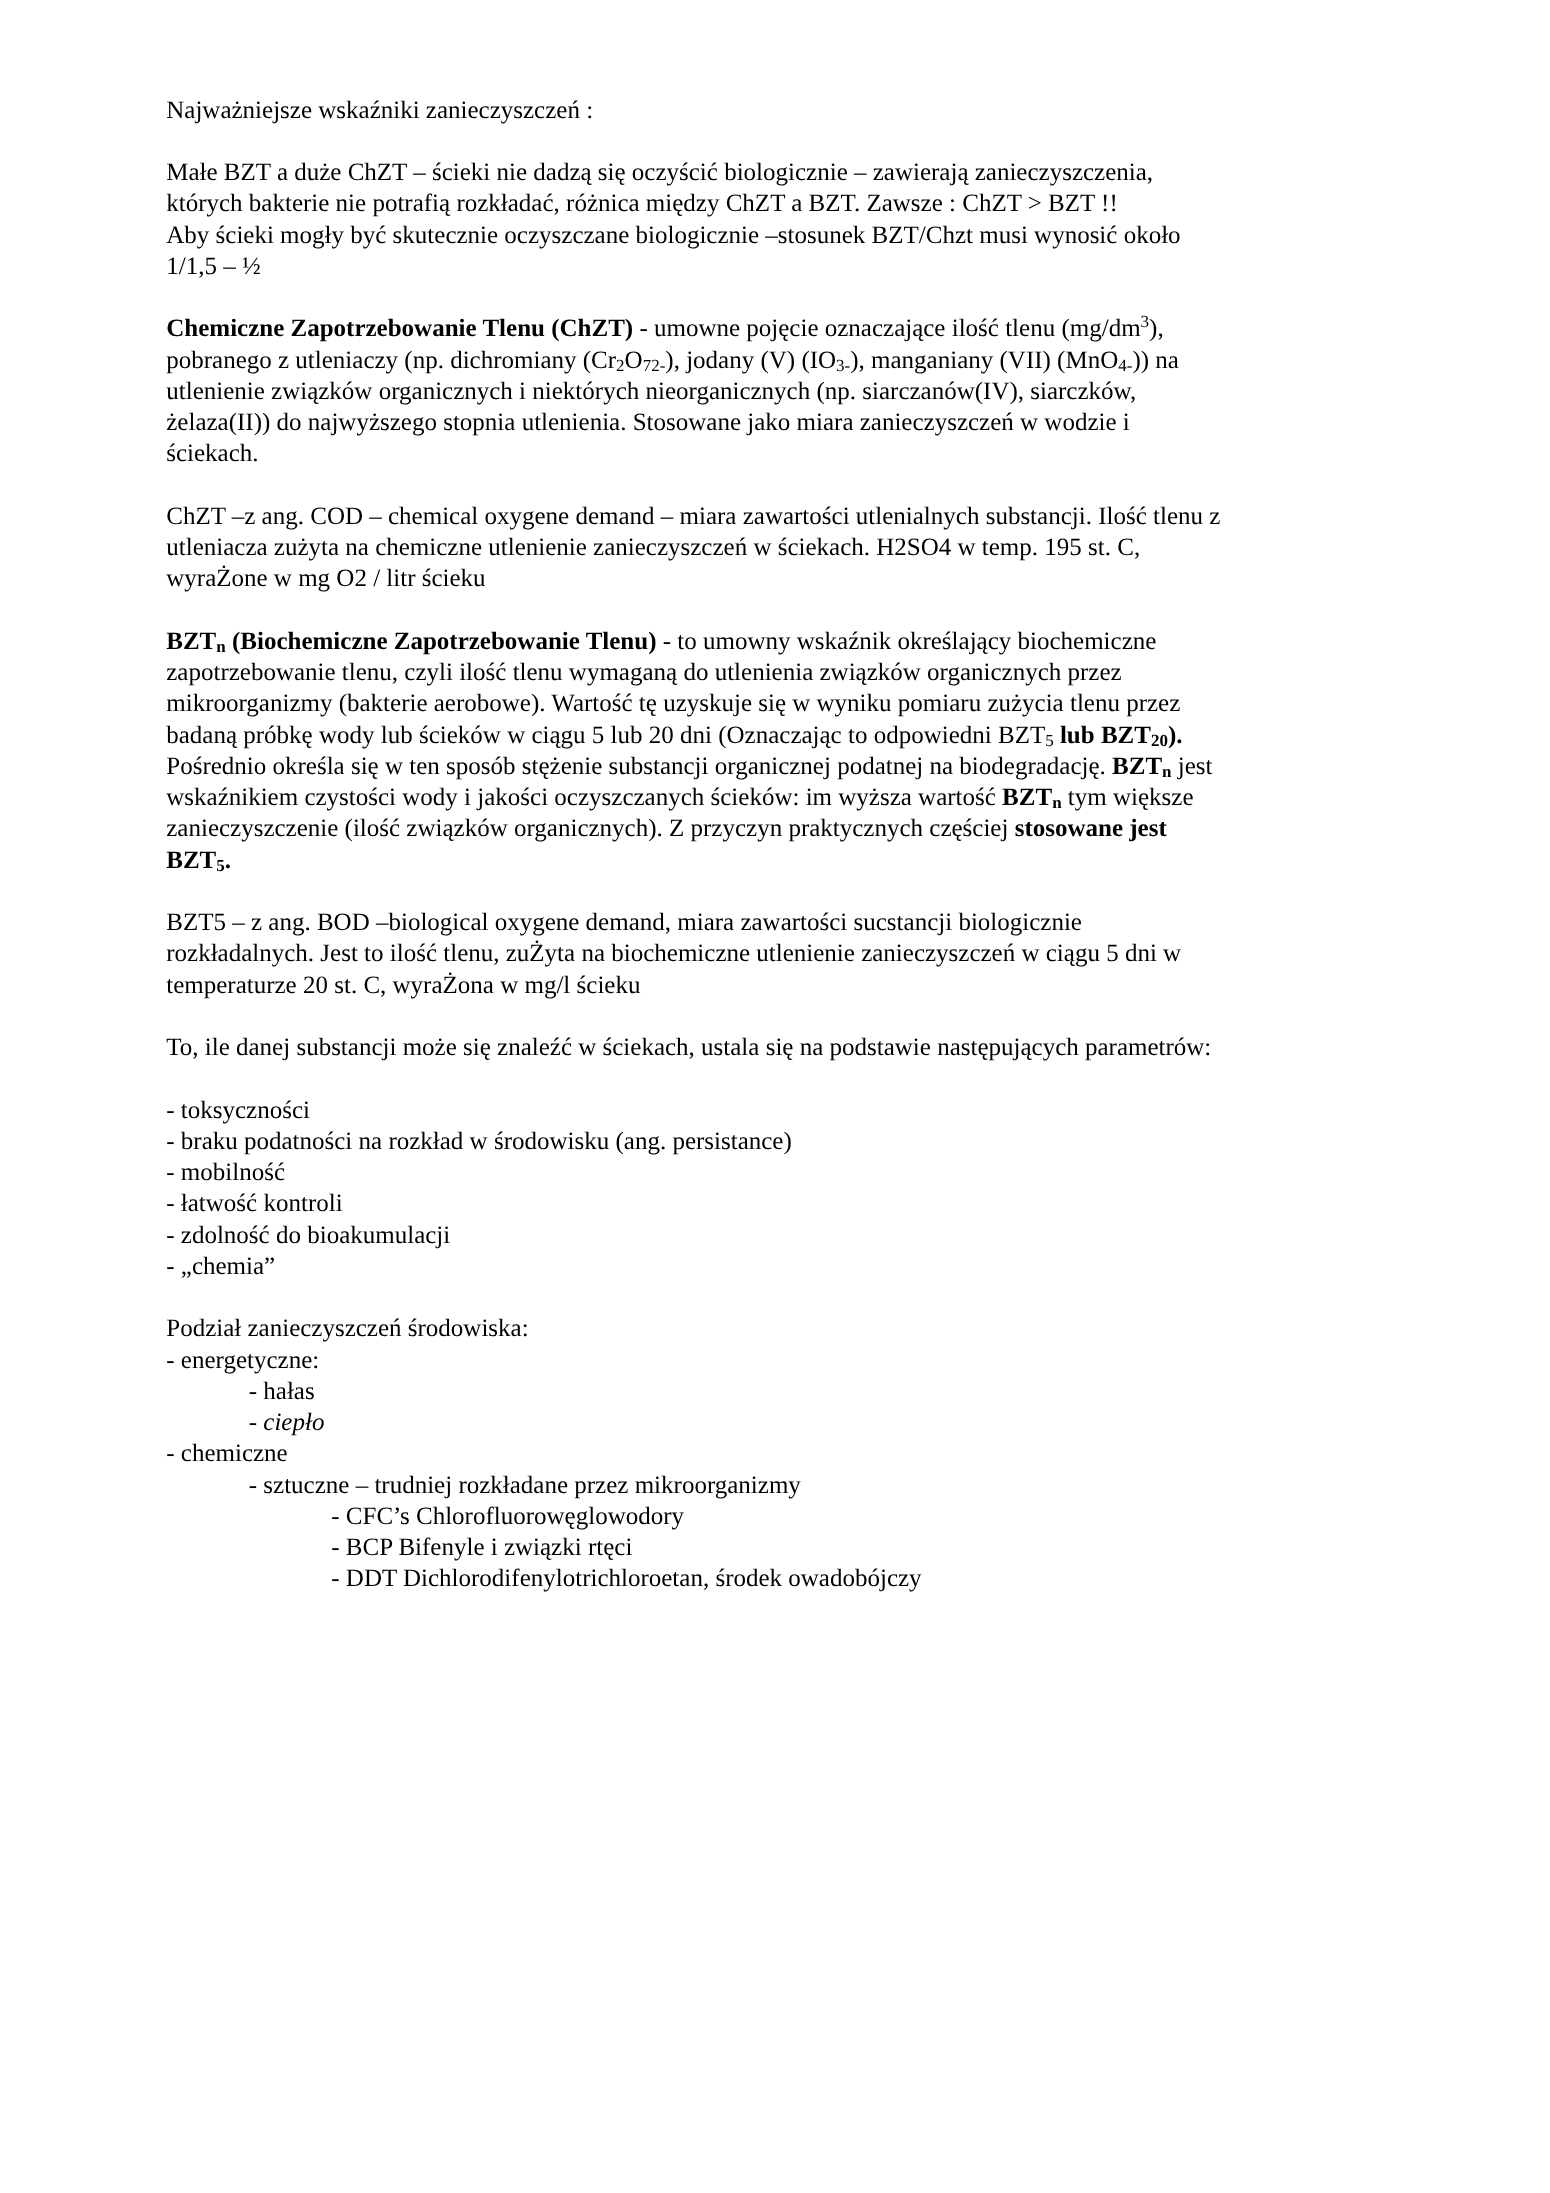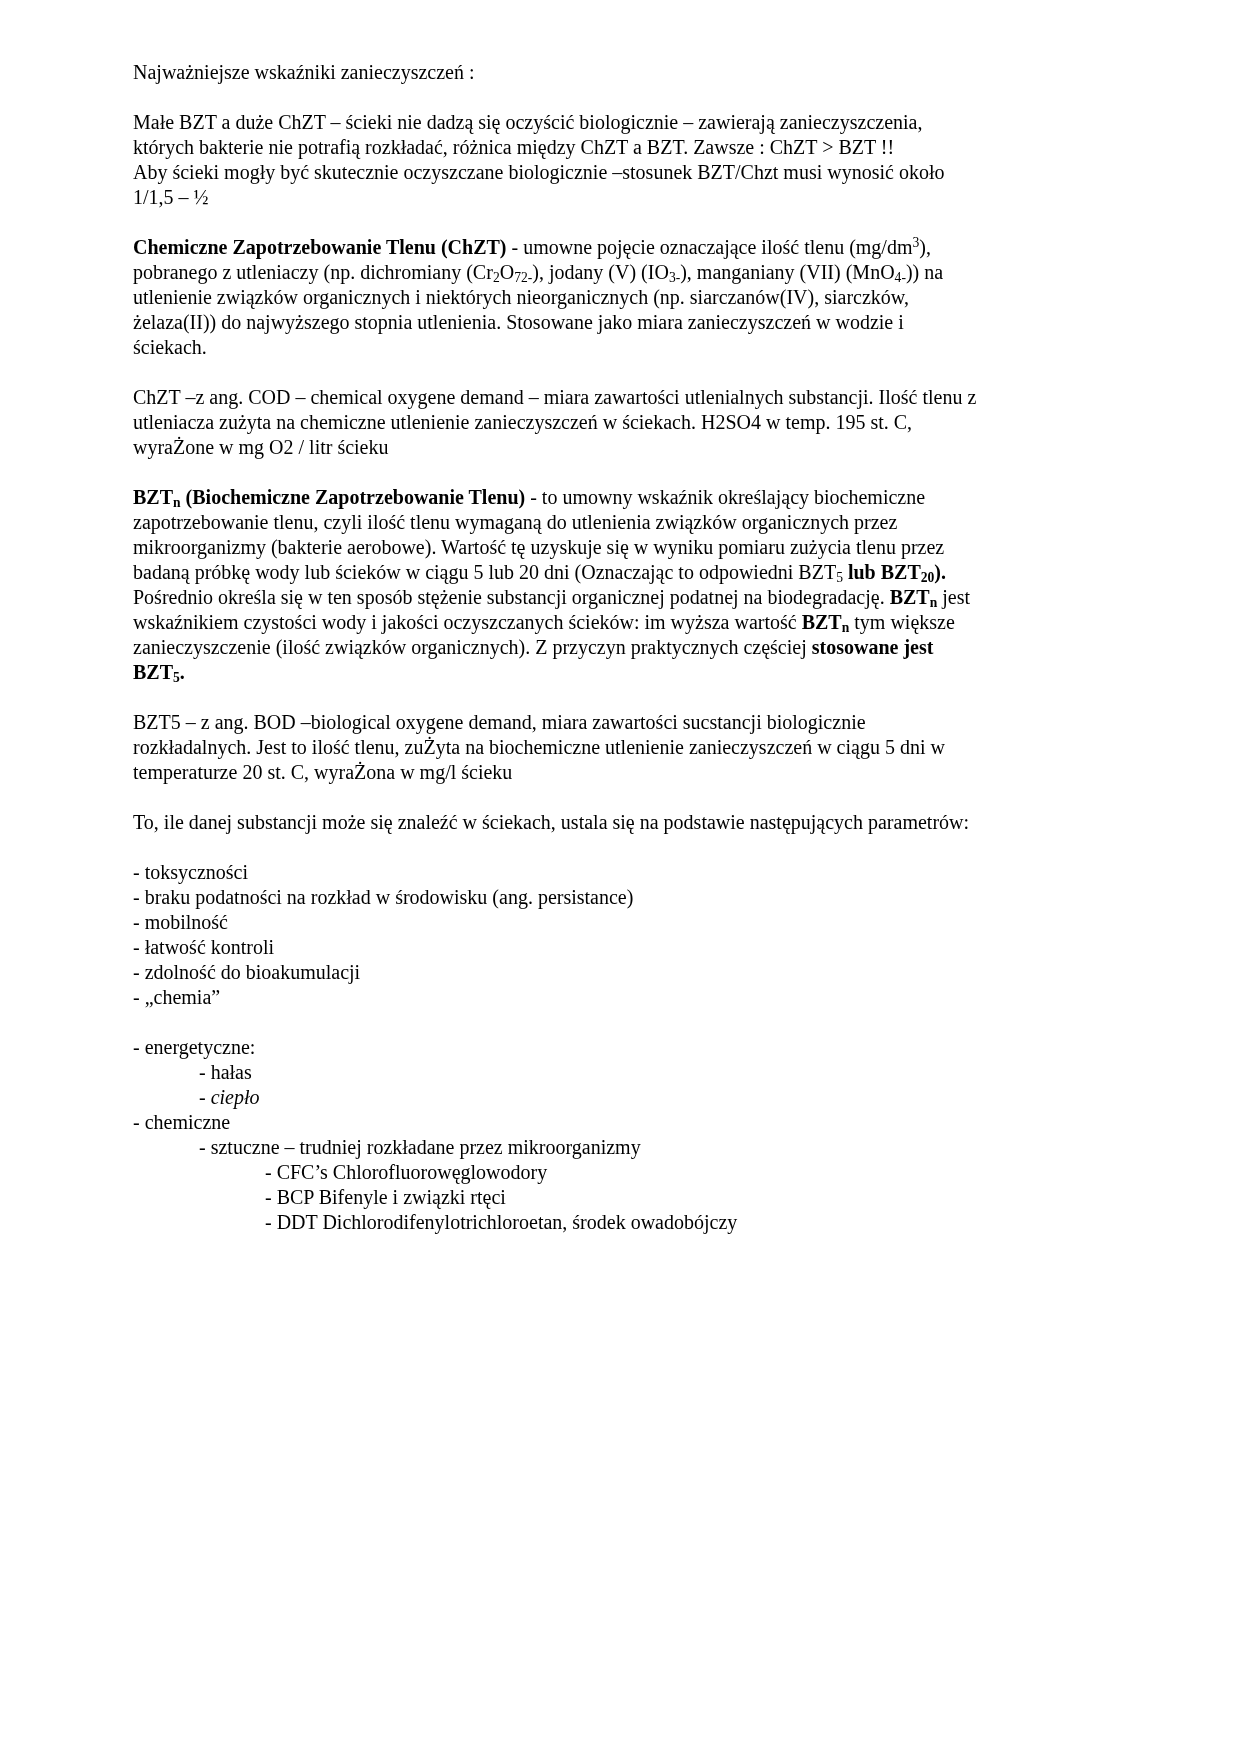--- a/index.html
+++ b/index.html
@@ -7,21 +7,21 @@
   .page {
     position: relative;
     width: 1240px;
     height: 1754px;
     margin: 0 auto;
     background: #ffffff;
     color: #000000;
     font-family: "Liberation Serif", "DejaVu Serif", serif;
     font-size: 20px;
     line-height: 25px;
-    padding: 60px 262px 40px 133px;
+    padding: 76px 262px 40px 133px;
     overflow: hidden;
   }
   .para { margin: 0 0 25px 0; }
   .para.tight { margin-bottom: 0; }
   .bold { font-weight: bold; }
   sub, sup { font-size: 0.68em; line-height: 0; }
   sub { vertical-align: -0.2em; }
   sup { vertical-align: 0.55em; }
 </style>
 </head>
@@ -30,20 +30,21 @@
 <div class="page">
   <div>
       <div class="para"><span>Najważniejsze wskaźniki zanieczyszczeń :</span></div>
       <div class="para"><span>Małe BZT a duże ChZT – ścieki nie dadzą się oczyścić biologicznie – zawierają zanieczyszczenia, których bakterie nie potrafią rozkładać, różnica między ChZT a BZT. Zawsze : ChZT &gt; BZT !!</span><br><span>Aby ścieki mogły być skutecznie oczyszczane biologicznie –stosunek BZT/Chzt musi wynosić około 1/1,5 – ½</span></div>
       <div class="para"><span class="bold">Chemiczne Zapotrzebowanie Tlenu (ChZT)</span><span> - umowne pojęcie oznaczające ilość tlenu (mg/dm</span><sup>3</sup><span>), pobranego z utleniaczy (np. dichromiany (Cr</span><sub>2</sub><span>O</span><sub>72-</sub><span>), jodany (V) (IO</span><sub>3-</sub><span>), manganiany (VII) (MnO</span><sub>4-</sub><span>)) na utlenienie związków organicznych i niektórych nieorganicznych (np. siarczanów(IV), siarczków, żelaza(II)) do najwyższego stopnia utlenienia. Stosowane jako miara zanieczyszczeń w wodzie i ściekach.</span></div>
       <div class="para"><span>ChZT –z ang. COD – chemical oxygene demand – miara zawartości utlenialnych substancji. Ilość tlenu z utleniacza zużyta na chemiczne utlenienie zanieczyszczeń w ściekach. H2SO4 w temp. 195 st. C, wyraŻone w mg O2 / litr ścieku</span></div>
       <div class="para"><span class="bold">BZT</span><sub class="bold">n</sub><span class="bold"> (Biochemiczne Zapotrzebowanie Tlenu)</span><span> - to umowny wskaźnik określający biochemiczne zapotrzebowanie tlenu, czyli ilość tlenu wymaganą do utlenienia związków organicznych przez mikroorganizmy (bakterie aerobowe). Wartość tę uzyskuje się w wyniku pomiaru zużycia tlenu przez badaną próbkę wody lub ścieków w ciągu 5 lub 20 dni (Oznaczając to odpowiedni BZT</span><sub>5</sub><span> </span><span class="bold">lub BZT</span><sub class="bold">20</sub><span class="bold">).</span><span> Pośrednio określa się w ten sposób stężenie substancji organicznej podatnej na biodegradację. </span><span class="bold">BZT</span><sub class="bold">n</sub><span> jest wskaźnikiem czystości wody i jakości oczyszczanych ścieków: im wyższa wartość </span><span class="bold">BZT</span><sub class="bold">n</sub><span> tym większe zanieczyszczenie (ilość związków organicznych). Z przyczyn praktycznych częściej </span><span class="bold">stosowane jest BZT</span><sub class="bold">5</sub><span class="bold">.</span></div>
       <div class="para"><span>BZT5 – z ang. BOD –biological oxygene demand, miara zawartości sucstancji biologicznie rozkładalnych. Jest to ilość tlenu, zuŻyta na biochemiczne utlenienie zanieczyszczeń w ciągu 5 dni w temperaturze 20 st. C, wyraŻona w mg/l ścieku</span></div>
       <div class="para"><span>To, ile danej substancji może się znaleźć w ściekach, ustala się na podstawie następujących parametrów:</span></div>
       <div class="para"><span>- toksyczności</span><br><span>- braku podatności na rozkład w środowisku (ang. persistance)</span><br><span>- mobilność</span><br><span>- łatwość kontroli</span><br><span>- zdolność do bioakumulacji</span><br><span>- „chemia”</span></div>
+      <div class="para tight"><span>Podział zanieczyszczeń środowiska:</span></div>
       <div class="para tight"><span>- energetyczne:</span></div>
       <div class="para tight" style="padding-left: 66px;"><span>- hałas</span></div>
       <div class="para tight" style="padding-left: 66px; font-style: italic;"><span>- ciepło</span></div>
       <div class="para tight"><span>- chemiczne</span></div>
       <div class="para tight" style="padding-left: 66px;"><span>- sztuczne – trudniej rozkładane przez mikroorganizmy</span></div>
       <div class="para tight" style="padding-left: 132px;"><span>- CFC’s Chlorofluorowęglowodory</span></div>
       <div class="para tight" style="padding-left: 132px;"><span>- BCP Bifenyle i związki rtęci</span></div>
       <div class="para tight" style="padding-left: 132px;"><span>- DDT Dichlorodifenylotrichloroetan, środek owadobójczy</span></div>
     </div>
 </div>

